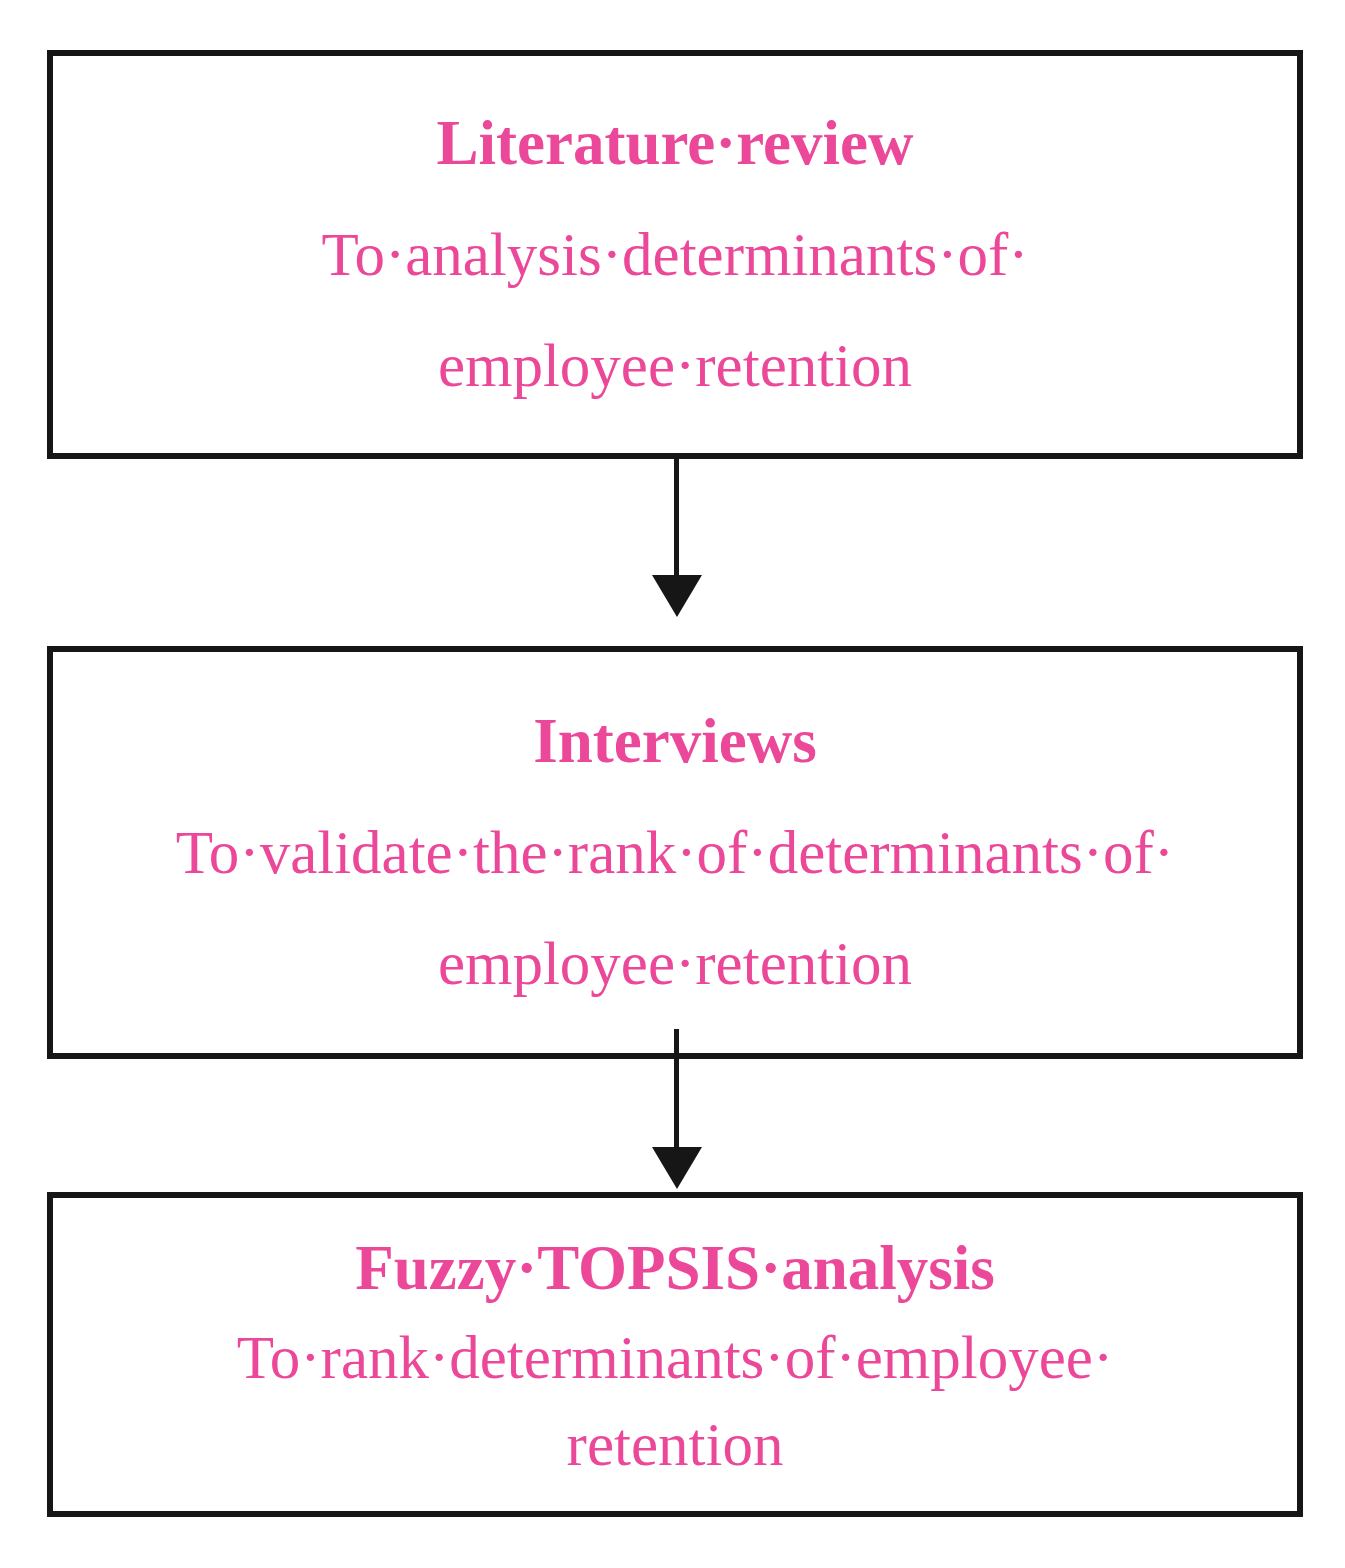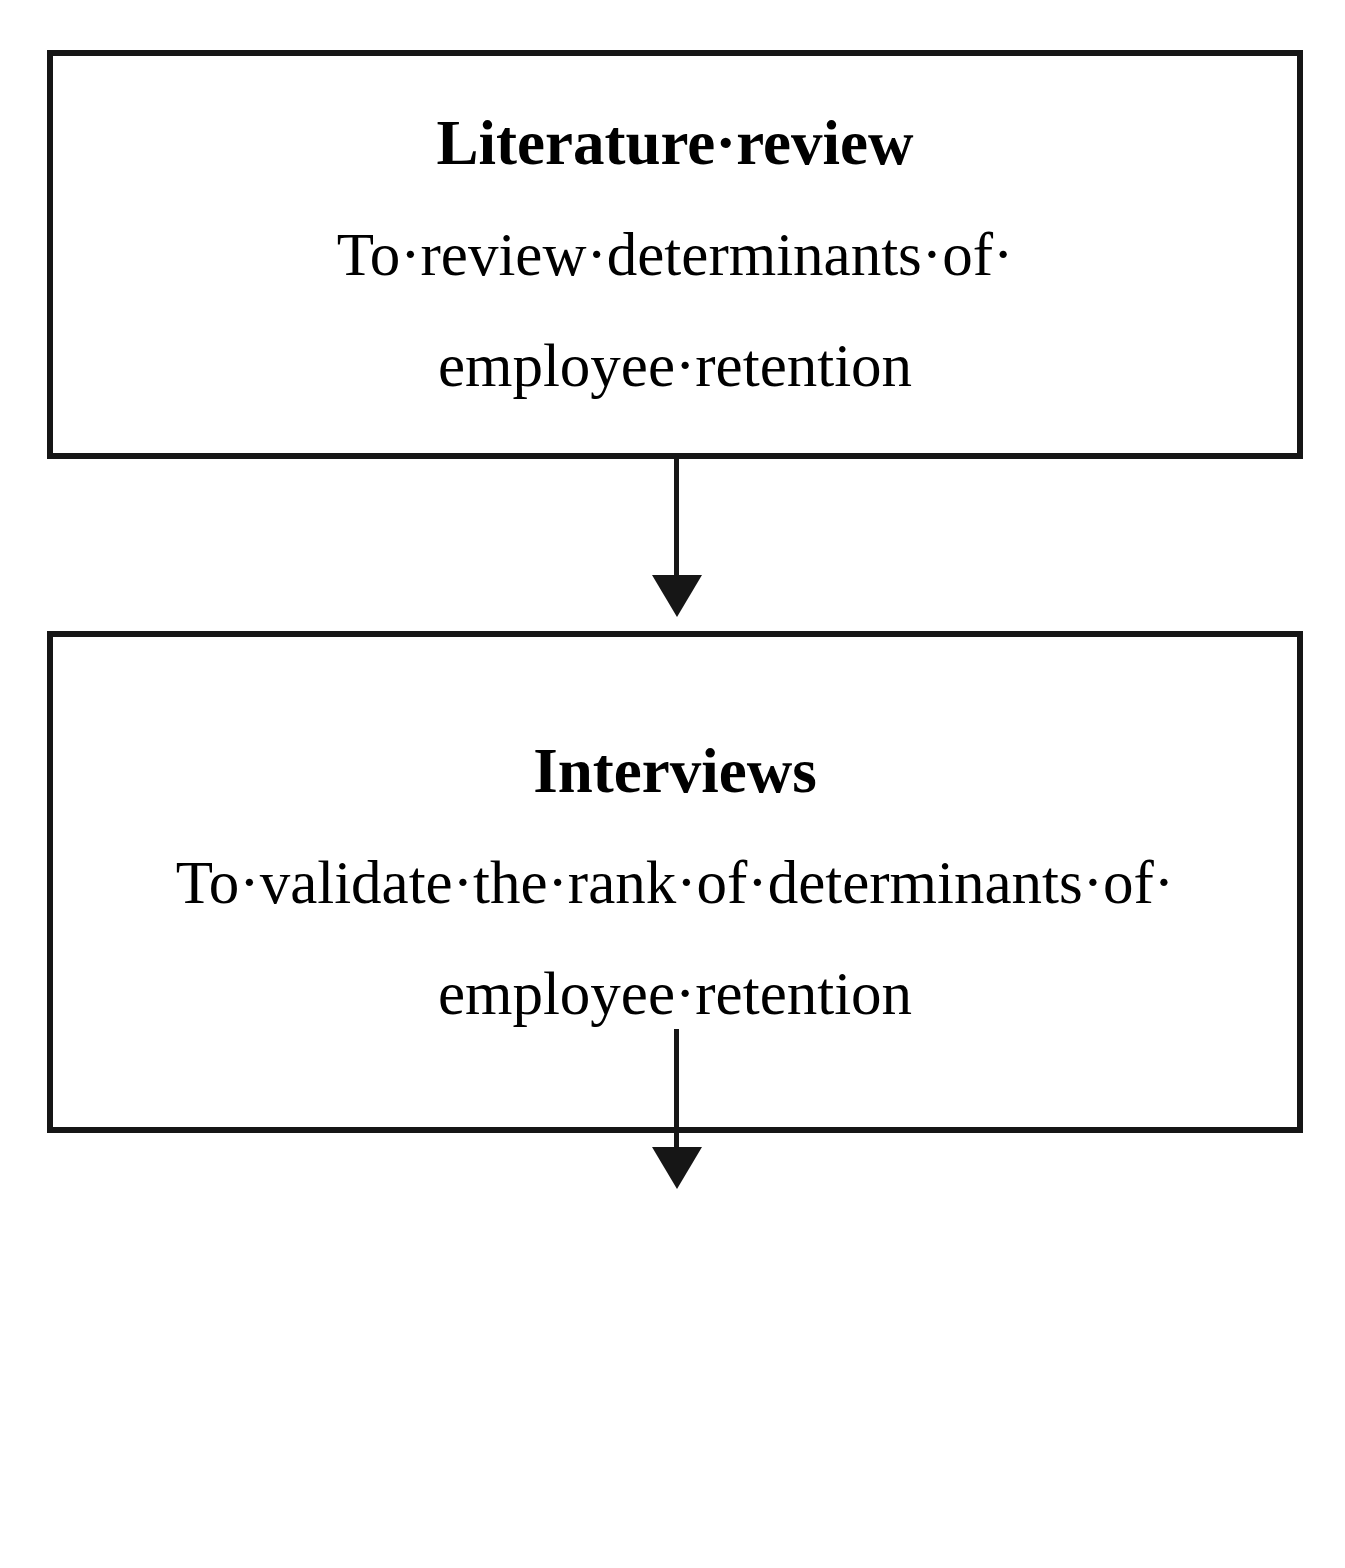--- a/index.html
+++ b/index.html
@@ -6,38 +6,38 @@
     margin: 0;
     padding: 0;
     background: #ffffff;
   }
   #figure {
     position: relative;
     width: 1345px;
     height: 1568px;
     background: #ffffff;
     font-family: "Liberation Serif", "DejaVu Serif", serif;
-    color: #000000;
+    color: #ec4899;
     overflow: hidden;
   }
   .flow-box {
     position: absolute;
     left: 47px;
     width: 1256px;
     box-sizing: border-box;
     border: 6px solid #161616;
     background: #ffffff;
     display: flex;
     flex-direction: column;
     align-items: center;
     justify-content: center;
     text-align: center;
   }
   #box-1 { top: 50px;  height: 409px; }
-  #box-2 { top: 631px; height: 502px; }
+  #box-2 { top: 646px; height: 413px; }
   #box-3 { top: 1192px; height: 325px; }
 
   .box-title {
     font-size: 63px;
     font-weight: bold;
     line-height: 111px;
     white-space: nowrap;
   }
   .box-line {
     font-size: 61px;
@@ -75,34 +75,39 @@
   #arrow-1-head { top: 575px; }
   #arrow-2-head { top: 1147px; }
 </style>
 </head>
 <body>
 
 <div id="figure">
 
   <div class="flow-box" id="box-1">
     <div class="box-title">Literature·review</div>
-    <div class="box-line">To·review·determinants·of·</div>
+    <div class="box-line">To·analysis·determinants·of·</div>
     <div class="box-line">employee·retention</div>
   </div>
 
   <div class="arrow">
     <div class="arrow-stem" id="arrow-1-stem"></div>
     <div class="arrow-head" id="arrow-1-head"></div>
   </div>
 
   <div class="flow-box" id="box-2">
     <div class="box-title">Interviews</div>
     <div class="box-line">To·validate·the·rank·of·determinants·of·</div>
     <div class="box-line">employee·retention</div>
   </div>
 
   <div class="arrow">
     <div class="arrow-stem" id="arrow-2-stem"></div>
     <div class="arrow-head" id="arrow-2-head"></div>
   </div>
 
+  <div class="flow-box" id="box-3">
+    <div class="box-title">Fuzzy·TOPSIS·analysis</div>
+    <div class="box-line">To·rank·determinants·of·employee·</div>
+    <div class="box-line">retention</div>
+  </div>
 
 </div>
 
 </body></html>

